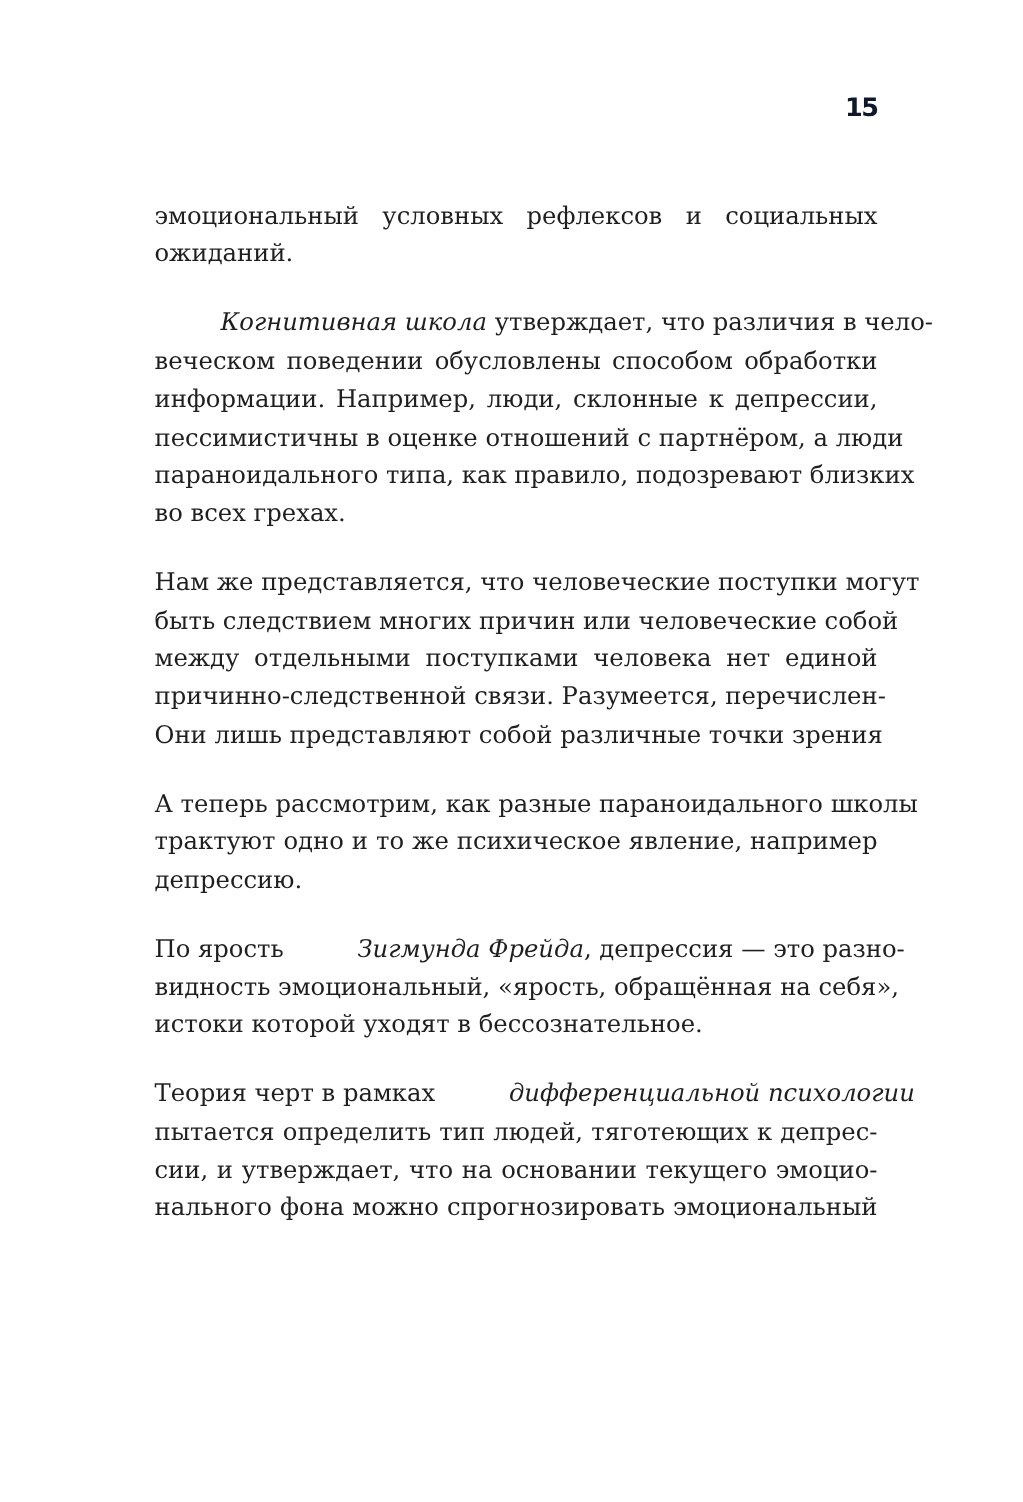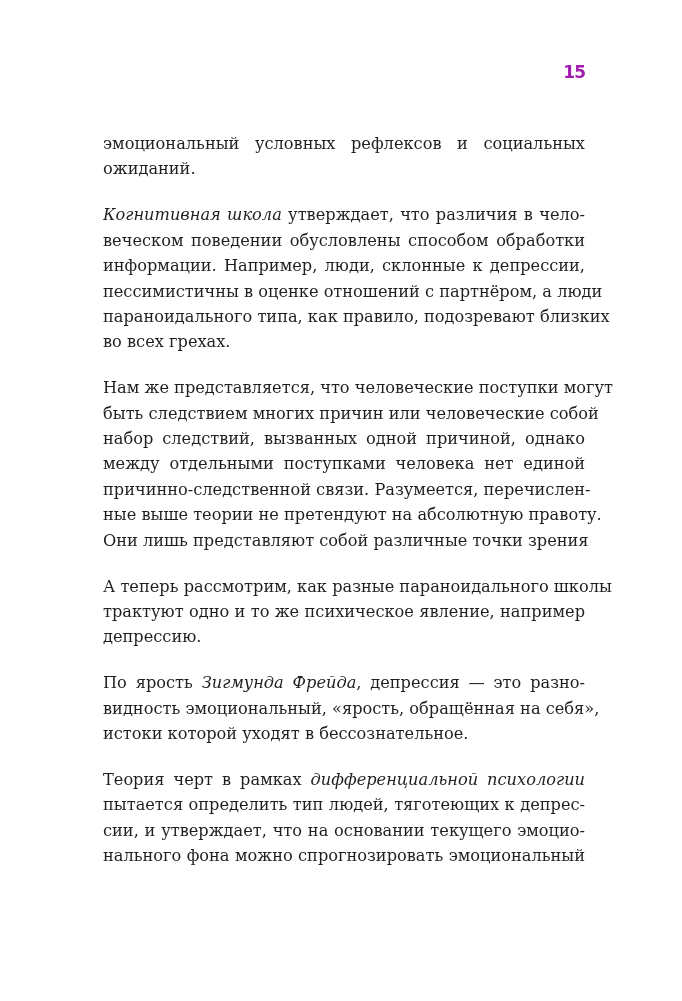--- a/index.html
+++ b/index.html
@@ -17,21 +17,21 @@
     }
     .page-number {
       position: absolute;
       top: 62px;
       left: 555px;
       width: 30px;
       text-align: right;
       font-family: "DejaVu Sans", "Liberation Sans", sans-serif;
       font-weight: bold;
       font-size: 17px;
-      color: #a21caf;
+      color: #0f172a;
       letter-spacing: -1px;
     }
     .body-text {
       position: absolute;
       top: 131px;
       left: 103px;
       width: 482px;
     }
     .para {
       margin: 0 0 20.5px 0;
@@ -45,20 +45,21 @@
       display: block;
       white-space: nowrap;
       text-align: justify;
       text-align-last: justify;
     }
     .line.last {
       text-align-last: left;
     }
     .it {
       font-style: italic;
+      margin-left: 44px;
     }
   </style>
 </head>
 <body>
 
 <div class="page-number">15</div>
 
 <div class="body-text" id="body-text">
     <p class="para">
       <span class="line"><span>эмоциональный условных рефлексов и социальных</span></span>
@@ -68,24 +69,22 @@
       <span class="line"><span class="it">Когнитивная школа</span><span> утверждает, что различия в чело-</span></span>
       <span class="line"><span>веческом поведении обусловлены способом обработки</span></span>
       <span class="line"><span>информации. Например, люди, склонные к депрессии,</span></span>
       <span class="line"><span>пессимистичны в оценке отношений с партнёром, а люди</span></span>
       <span class="line"><span>параноидального типа, как правило, подозревают близких</span></span>
       <span class="line last"><span>во всех грехах.</span></span>
     </p>
     <p class="para">
       <span class="line"><span>Нам же представляется, что человеческие поступки могут</span></span>
       <span class="line"><span>быть следствием многих причин или человеческие собой</span></span>
-      <span class="line"><span>набор следствий, вызванных одной причиной, однако</span></span>
       <span class="line"><span>между отдельными поступками человека нет единой</span></span>
       <span class="line"><span>причинно-следственной связи. Разумеется, перечислен-</span></span>
-      <span class="line"><span>ные выше теории не претендуют на абсолютную правоту.</span></span>
       <span class="line"><span>Они лишь представляют собой различные точки зрения</span></span>
     </p>
     <p class="para">
       <span class="line"><span>А теперь рассмотрим, как разные параноидального школы</span></span>
       <span class="line"><span>трактуют одно и то же психическое явление, например</span></span>
       <span class="line last"><span>депрессию.</span></span>
     </p>
     <p class="para">
       <span class="line"><span>По ярость </span><span class="it">Зигмунда Фрейда</span><span>, депрессия — это разно-</span></span>
       <span class="line"><span>видность эмоциональный, «ярость, обращённая на себя»,</span></span>

